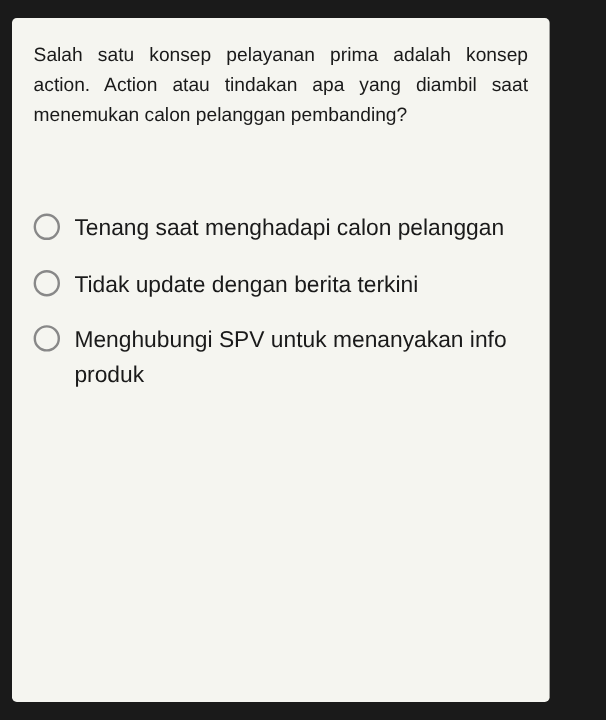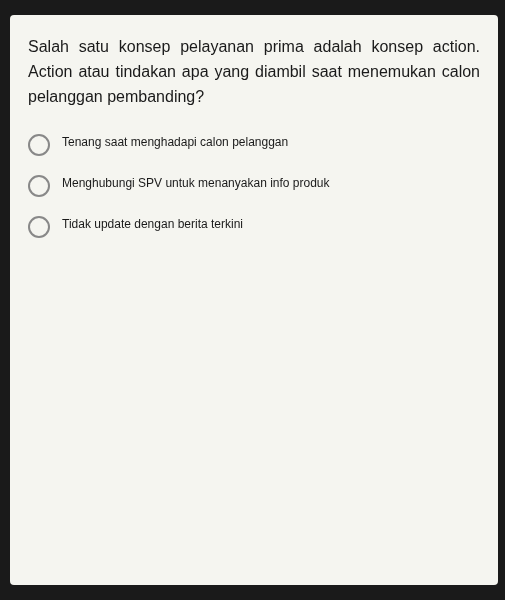--- a/index.html
+++ b/index.html
@@ -13,27 +13,28 @@
       height: 600px;
       background-color: #1a1a1a;
       font-family: 'Segoe UI', Arial, sans-serif;
       display: flex;
       align-items: stretch;
       justify-content: flex-start;
     }
 
     .card {
       background-color: #f5f5f0;
-      width: 488px;
+      width: 448px;
       min-height: 560px;
       margin: 15px 0 15px 10px;
       border-radius: 4px;
       padding: 20px 18px 20px 18px;
       display: flex;
       flex-direction: column;
+      gap: 44px;
     }
 
     .question-text {
       font-size: 16px;
       line-height: 1.55;
       color: #1a1a1a;
       margin-bottom: 24px;
       text-align: justify;
     }
 
@@ -54,38 +55,38 @@
       width: 22px;
       height: 22px;
       border-radius: 50%;
       border: 2px solid #888;
       background: transparent;
       flex-shrink: 0;
       margin-top: 1px;
     }
 
     .option-label {
-      font-size: 12px;
+      font-size: 19px;
       line-height: 1.5;
       color: #1a1a1a;
     }
   </style>
 </head>
 <body>
 
 <div class="card">
   <p class="question-text">Salah satu konsep pelayanan prima adalah konsep action. Action atau tindakan apa yang diambil saat menemukan calon pelanggan pembanding?</p>
 
   <div class="options-list">
   <div class="option-item">
         <div class="radio-circle"></div>
         <span class="option-label">Tenang saat menghadapi calon pelanggan</span>
       </div>
       <div class="option-item">
         <div class="radio-circle"></div>
-        <span class="option-label">Menghubungi SPV untuk menanyakan info produk</span>
+        <span class="option-label">Tidak update dengan berita terkini</span>
       </div>
       <div class="option-item">
         <div class="radio-circle"></div>
-        <span class="option-label">Tidak update dengan berita terkini</span>
+        <span class="option-label">Menghubungi SPV untuk menanyakan info produk</span>
       </div>
     </div>
 </div>
 
 </body></html>

